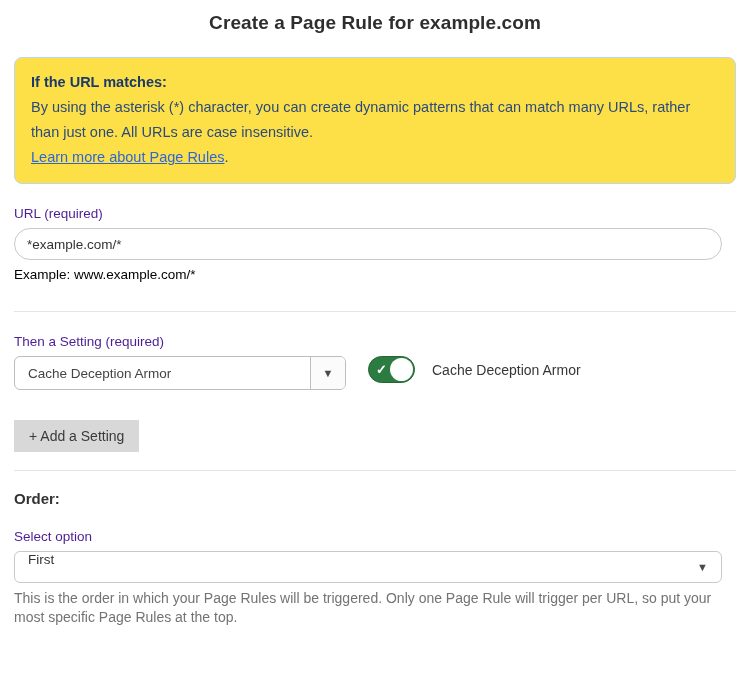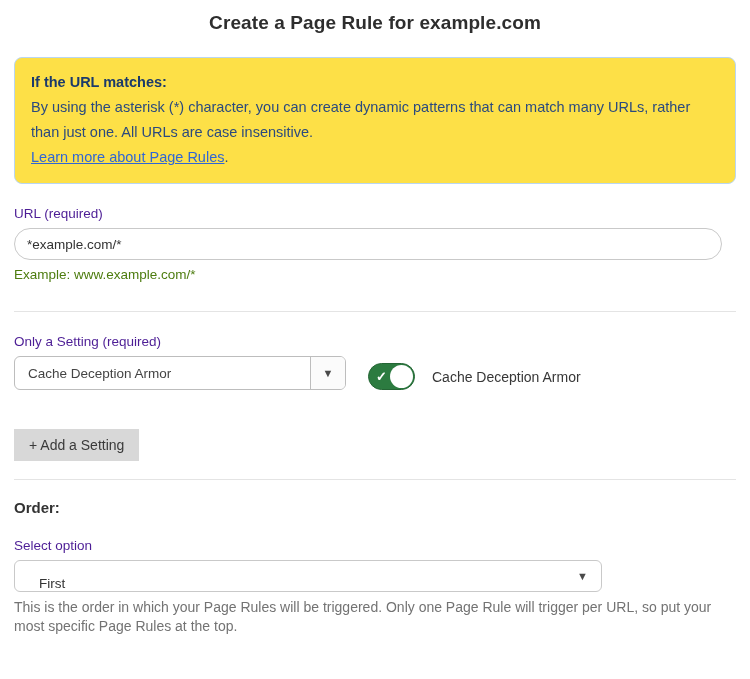--- a/index.html
+++ b/index.html
@@ -48,21 +48,21 @@
 
   
   .field-label {
     display: block;
     margin-top: 22px;
     font-size: 13.5px;
     color: #4c1d95;
   }
   .helper-text {
     font-size: 13.5px;
-    color: #4d7c0f;
+    color: #000000;
     margin-top: 7px;
   }
 
   .text-input {
     margin-top: 7px;
     width: 708px;
     height: 32px;
     border: 1px solid #c9c9c9;
     border-radius: 16px;
     padding: 0 12px;
@@ -85,21 +85,21 @@
   .section-heading {
     font-size: 15px;
     font-weight: bold;
     color: #333;
     margin-top: 19px;
   }
 
   
   .setting-row {
     display: flex;
-    align-items: flex-end;
+    align-items: flex-start;
     margin-top: 7px;
   }
   .split-select {
     display: flex;
     width: 332px;
     height: 34px;
     border: 1px solid #bdbdbd;
     border-radius: 6px;
     background: #fff;
     overflow: hidden;
@@ -158,44 +158,44 @@
     background: #ffffff;
     border-radius: 50%;
   }
   .toggle-label {
     margin-left: 17px;
     font-size: 14px;
     color: #373737;
   }
 
   .add-setting-btn {
-    margin-top: 39px;
+    margin-top: 30px;
     display: inline-block;
     background: #d8d8d8;
     border: none;
     border-radius: 0;
     padding: 8px 15px;
     font-size: 14px;
     font-family: "Liberation Sans", sans-serif;
     color: #3a3a3a;
     cursor: pointer;
   }
 
   
   .wide-select {
     position: relative;
     margin-top: 7px;
-    width: 588px;
+    width: 708px;
     height: 32px;
     border: 1px solid #c9c9c9;
     border-radius: 6px;
     background: #fff;
     display: flex;
-    align-items: flex-end;
-    padding-left: 24px;
+    align-items: flex-start;
+    padding-left: 13px;
     font-size: 13.5px;
     color: #333;
     cursor: pointer;
   }
   .wide-select .select-arrow {
     position: absolute;
     right: 13px;
     top: 50%;
     transform: translateY(-50%);
     color: #4a4a4a;
@@ -224,21 +224,21 @@
     </div>
   </div>
 
   <label class="field-label">URL (required)</label>
   <input class="text-input" type="text" value="*example.com/*" style="">
   <div class="helper-text">Example: www.example.com/*</div>
 
   <hr class="divider divider-1">
 
 
-  <label class="field-label">Only a Setting (required)</label>
+  <label class="field-label">Then a Setting (required)</label>
 
   <div class="setting-row">
     <div class="split-select">
       <div class="select-value">Cache Deception Armor</div>
       <div class="select-arrow-seg">
         <span>▼</span>
       </div>
     </div>
 
     <div class="toggle-group">

